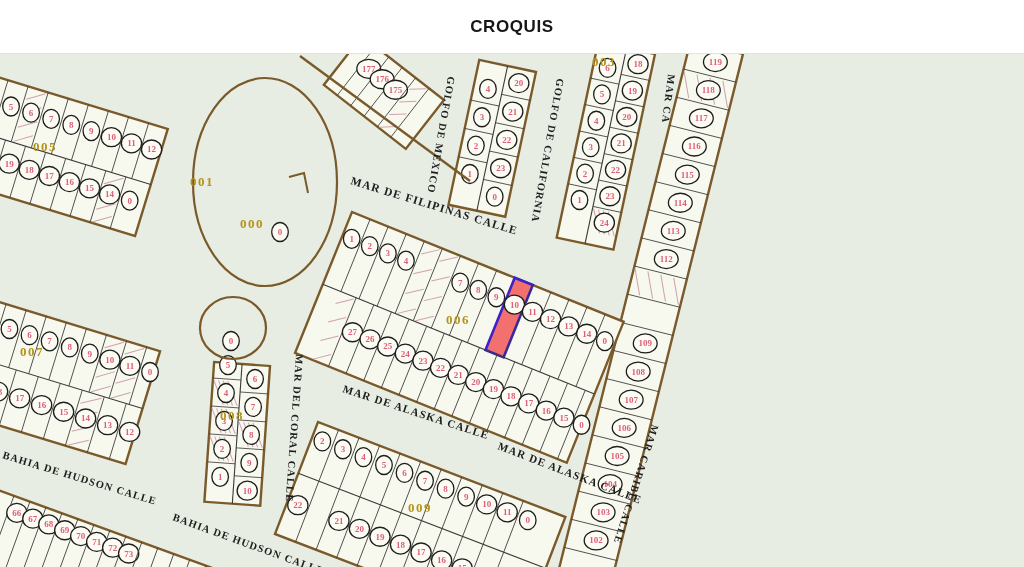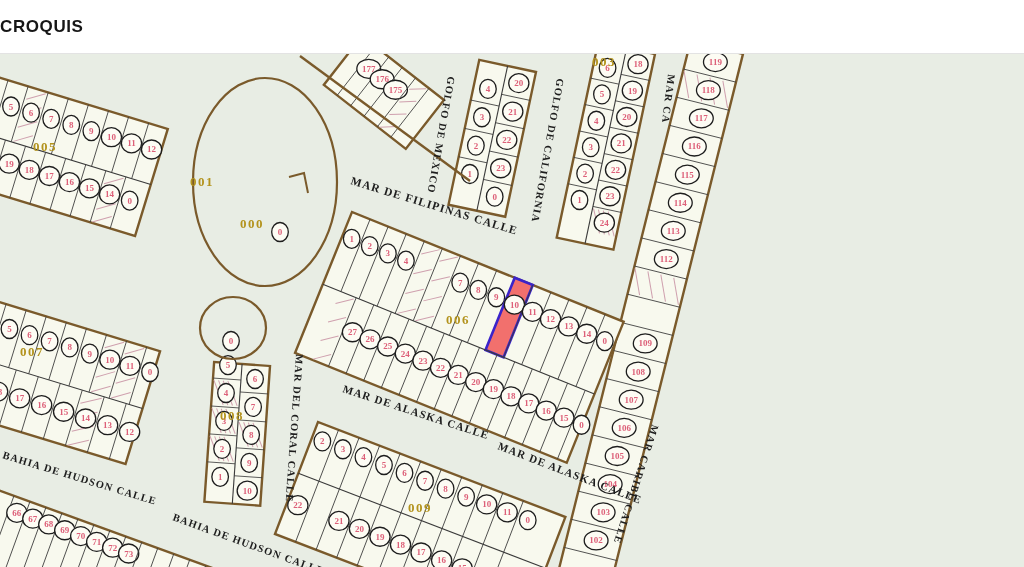--- a/index.html
+++ b/index.html
@@ -1,17 +1,17 @@
 <!DOCTYPE html>
 <html><head>
 <meta charset="utf-8">
 <style>
   html,body{margin:0;padding:0;}
   body{width:1024px;height:567px;background:#ffffff;font-family:"Liberation Sans",sans-serif;overflow:hidden;}
-  .header{height:54px;background:#ffffff;display:flex;align-items:center;border-bottom:1px solid #e3e3e3;box-sizing:border-box;}
+  .header{height:54px;background:#ffffff;display:flex;align-items:center;justify-content:center;border-bottom:1px solid #e3e3e3;box-sizing:border-box;}
   .header h1{margin:0;font-size:17px;font-weight:bold;color:#161616;letter-spacing:.6px;font-family:"Liberation Sans",sans-serif;}
   .map-wrap{width:1024px;height:513px;background:#e8ede4;overflow:hidden;}
   svg{display:block;}
   .street{font-family:"Liberation Serif",serif;font-weight:bold;fill:#1d1d1d;letter-spacing:1.1px;}
   .blk{font-family:"Liberation Serif",serif;font-weight:bold;font-size:13px;fill:#b3931d;letter-spacing:1.5px;}
   .lotnum{font-family:"Liberation Serif",serif;font-weight:bold;font-size:9px;fill:#dd6079;}
 </style>
 </head>
 <body>
 

